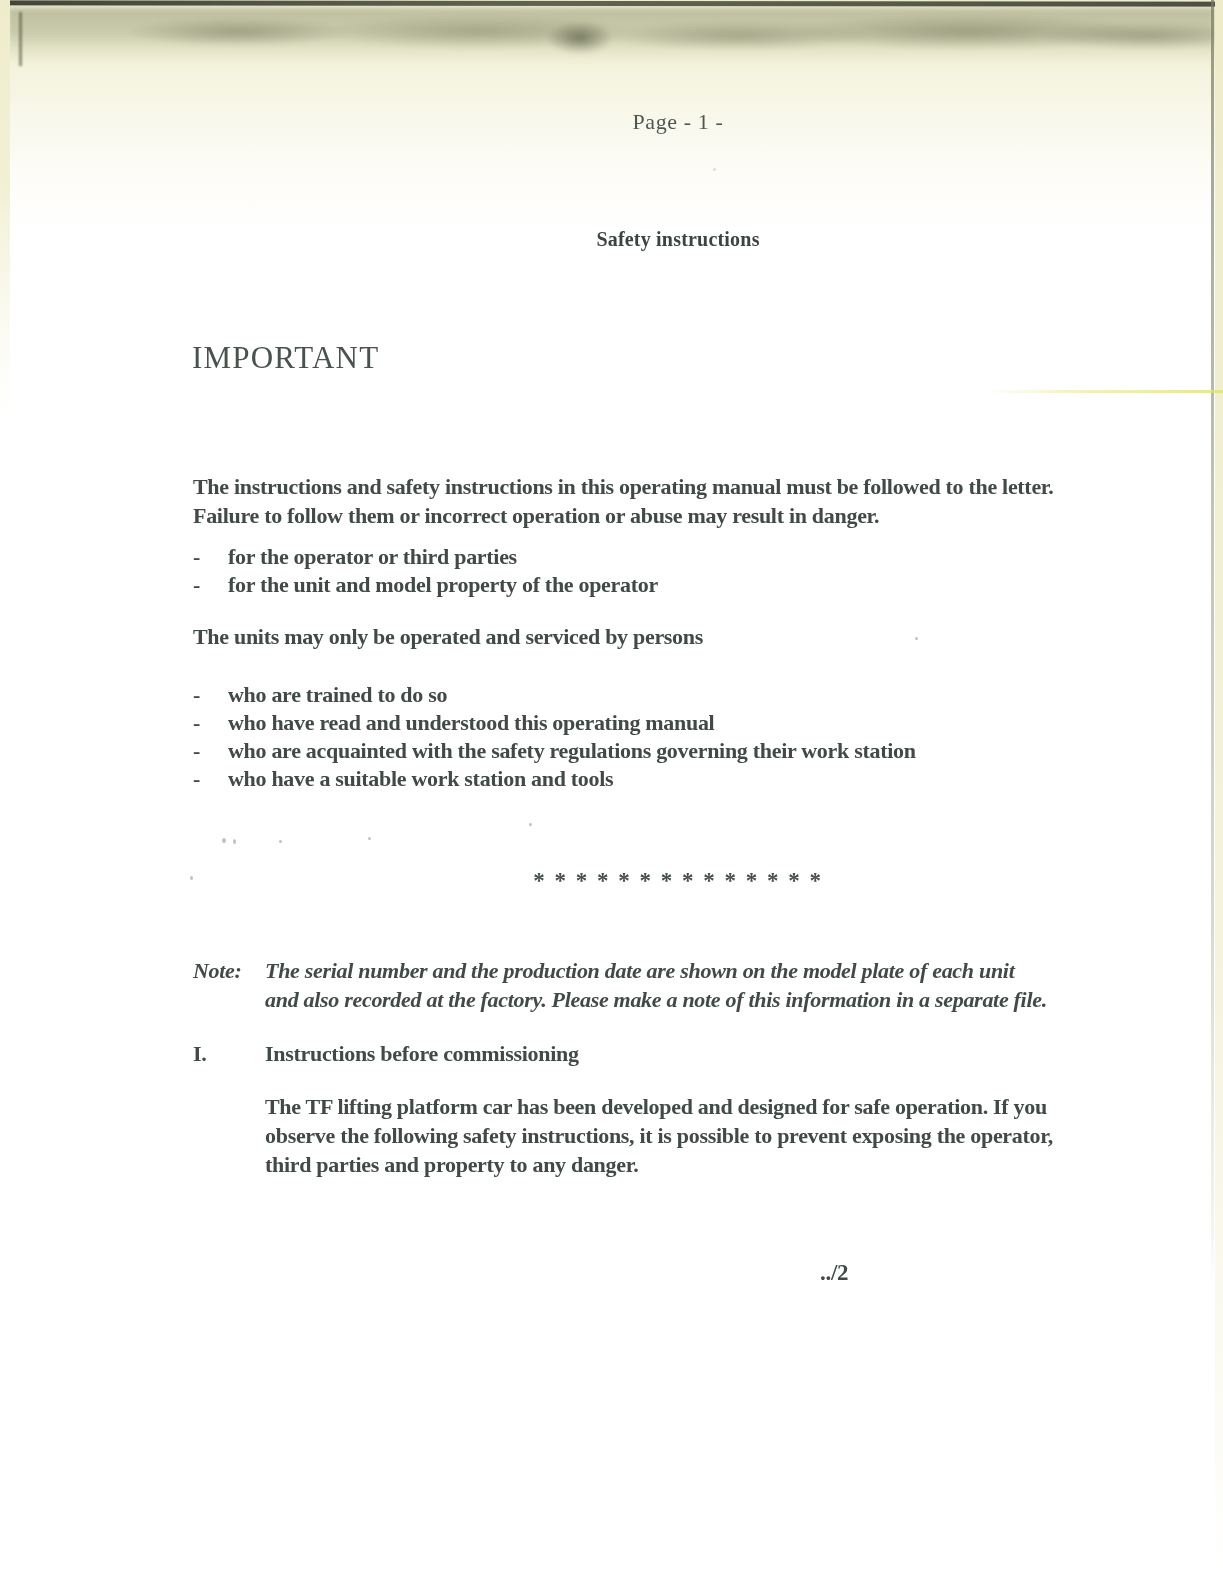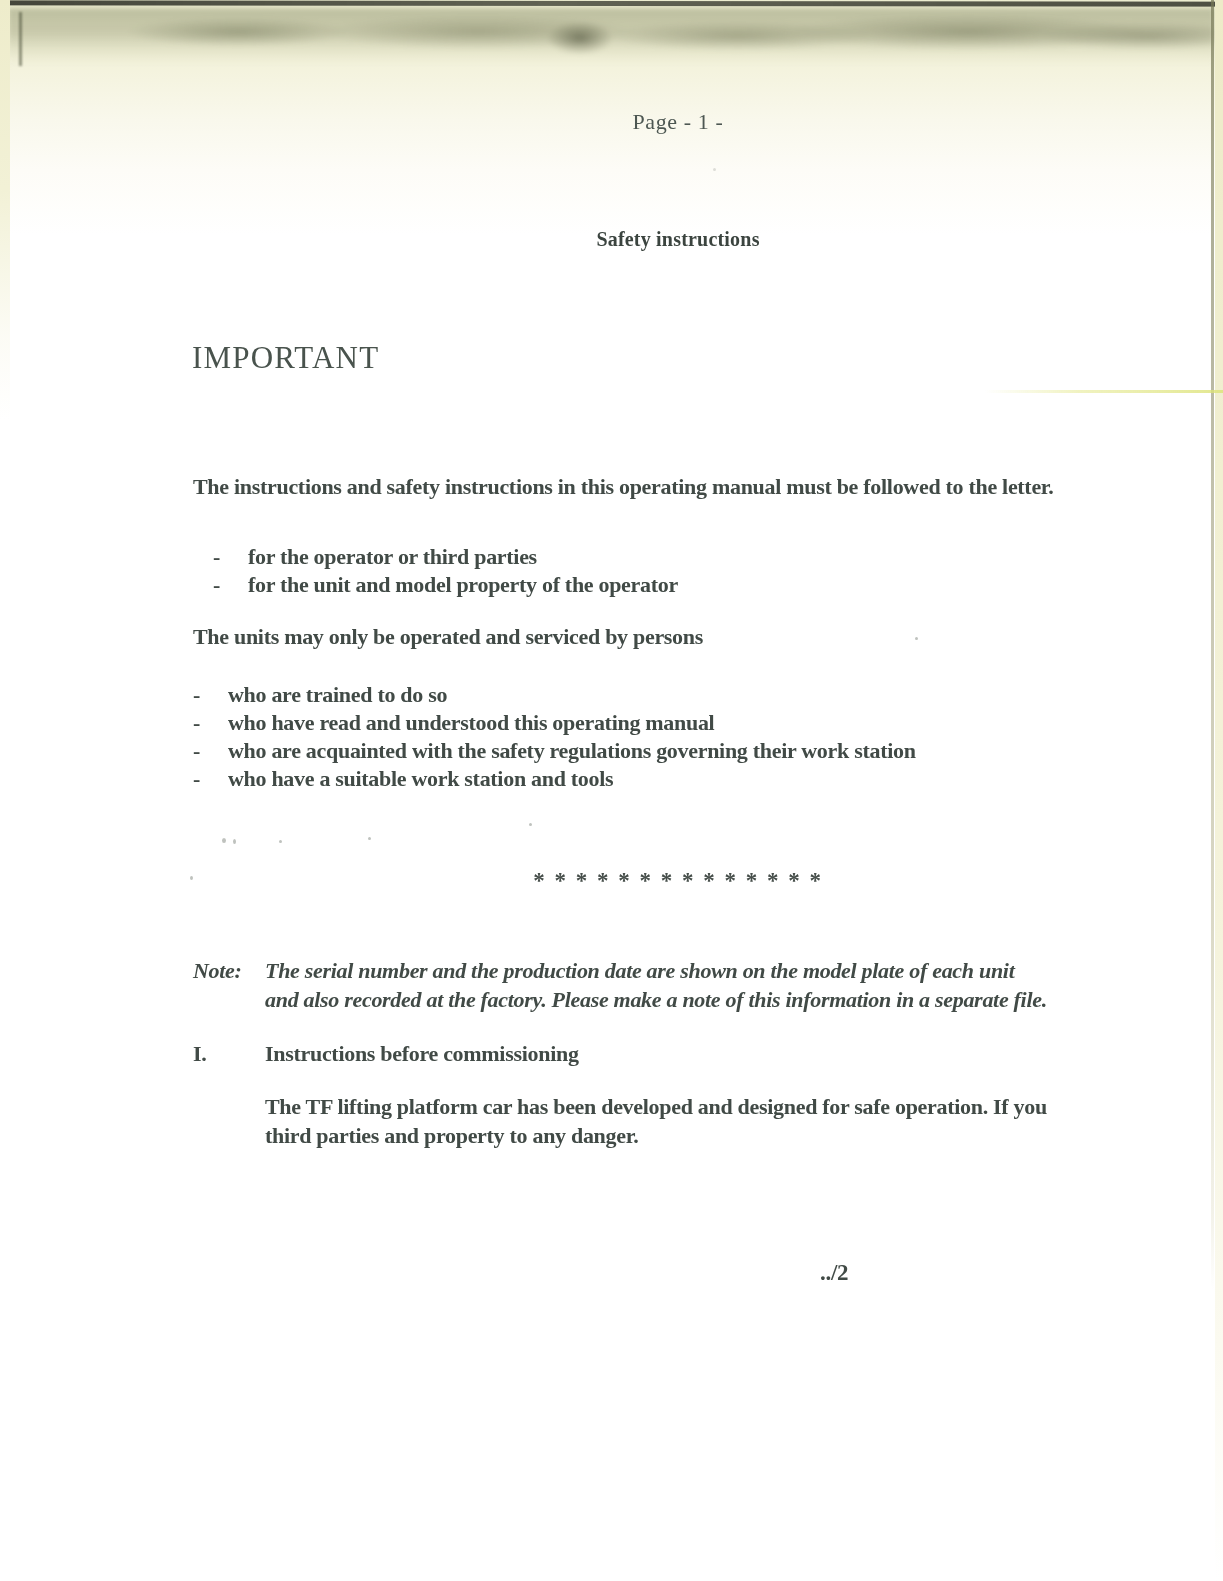--- a/index.html
+++ b/index.html
@@ -61,21 +61,21 @@
 
   
   .txt { position: absolute; font-weight: 700; font-size: 22px; line-height: 29px; letter-spacing: -0.3px; }
   .center-zone { left: 193px; width: 970px; text-align: center; }
 
   .page-label { top: 107px; font-weight: 400; font-size: 22px; color: #4d5752; letter-spacing: .6px; }
   .doc-title  { top: 219px; font-size: 20px; font-weight: 700; color: #3b443f; letter-spacing: .2px; line-height: 40px; }
   .important  { left: 192px; top: 343px; font-weight: 400; font-size: 31px; letter-spacing: 1.2px; color: #49534d; }
 
   .intro      { left: 193px; top: 458px; width: 1000px; margin-top: 14px; }
-  .list-1     { left: 193px; top: 543px; line-height: 28px; margin-left: 20px; }
+  .list-1     { left: 193px; top: 543px; line-height: 28px; }
   .operated   { left: 193px; top: 622px; }
   .list-2     { left: 193px; top: 681px; line-height: 28px; }
   .li .dash   { display: inline-block; width: 35px; font-weight: 700; }
 
   .separator  { top: 866px; font-size: 23px; font-weight: 700; letter-spacing: 2px; color: #474f4b; }
 
   .note-row   { left: 193px; top: 956px; display: flex; font-style: italic; }
   .note-row .label-col { width: 72px; flex: 0 0 72px; }
   .section-row{ left: 193px; top: 1039px; display: flex; }
   .section-row .label-col { width: 72px; flex: 0 0 72px; }
@@ -104,20 +104,21 @@
   <div class="speck" style="left:915px;top:637px;width:3px;height:3px"></div>
   <div class="speck" style="left:713px;top:168px;width:3px;height:3px;opacity:.5"></div>
 
   <div class="txt center-zone page-label">Page - 1 -</div>
   <div class="txt center-zone doc-title">Safety instructions</div>
 
   <div class="txt important">IMPORTANT</div>
 
   <div class="txt intro">
     <div>The instructions and safety instructions in this operating manual must be followed to the letter.</div>
+    <div>Failure to follow them or incorrect operation or abuse may result in danger.</div>
   </div>
 
   <div class="txt list-1">
     <div class="li">
       <span class="dash">-</span><span>for the operator or third parties</span>
     </div>
     <div class="li">
       <span class="dash">-</span><span>for the unit and model property of the operator</span>
     </div>
   </div>
@@ -149,18 +150,19 @@
     </div>
   </div>
 
   <div class="txt section-row">
     <div class="label-col">I.</div>
     <div>Instructions before commissioning</div>
   </div>
 
   <div class="txt section-body">
     <div>The TF lifting platform car has been developed and designed for safe operation. If you</div>
+    <div>observe the following safety instructions, it is possible to prevent exposing the operator,</div>
     <div>third parties and property to any danger.</div>
   </div>
 
   <div class="txt footer-mark">../2</div>
 
 </div>
 
 </body></html>

